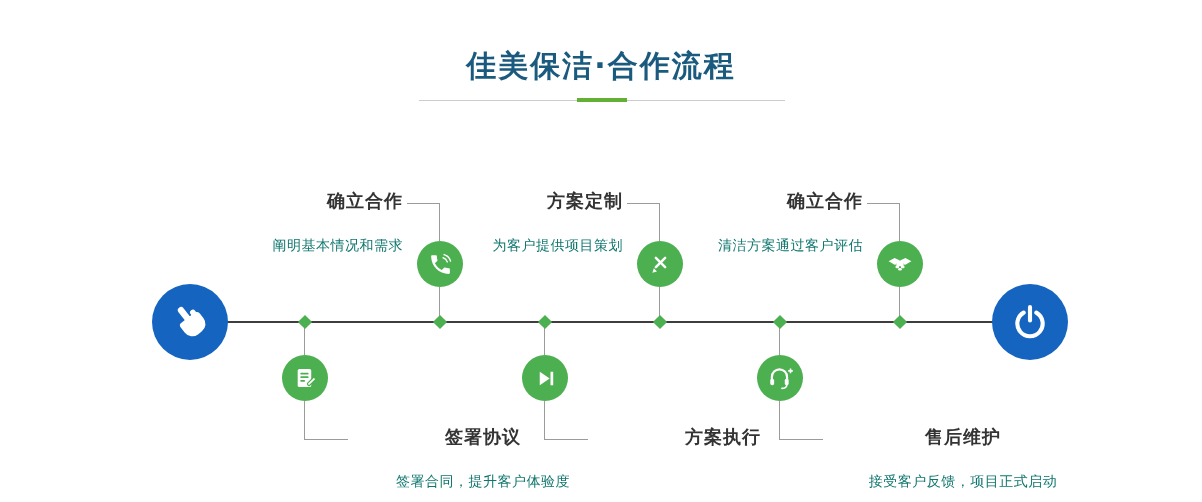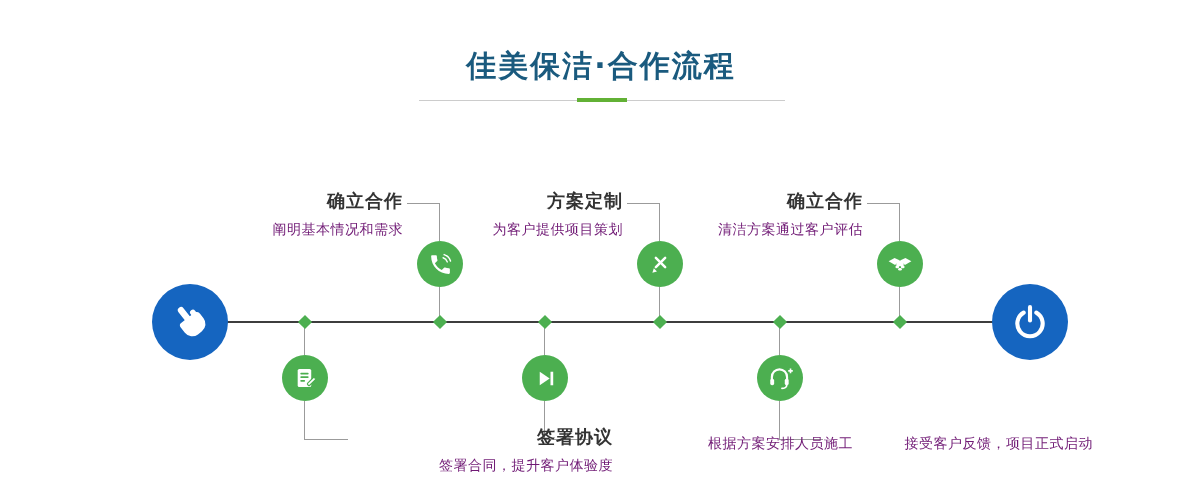--- a/index.html
+++ b/index.html
@@ -33,23 +33,23 @@
   }
   .step-circle{
     position:absolute;width:46px;height:46px;border-radius:50%;
     background:#4caf50;display:flex;align-items:center;justify-content:center;z-index:4;
   }
   .step-circle.top{top:241px;}
   .step-circle.bottom{top:355px;}
   
   .label-block{position:absolute;width:260px;}
   .label-block.top{text-align:right;top:190px;}
-  .label-block.bottom{text-align:right;top:426px;}
+  .label-block.bottom{text-align:center;top:426px;}
   .step-title{font-size:18px;line-height:22px;color:#333333;font-weight:600;letter-spacing:1px;}
-  .step-desc{font-size:14px;line-height:18px;color:#701a75;margin-top:8px;letter-spacing:.5px;}
+  .step-desc{font-size:14px;line-height:18px;color:#0f766e;margin-top:24px;letter-spacing:.5px;}
 </style>
 </head>
 <body>
 
 <div class="canvas">
 
   <div class="title">佳美保洁·合作流程</div>
   <div class="divider"></div>
   <div class="divider-accent"></div>
 
@@ -182,19 +182,20 @@
   <div class="label-block top" style="right:339px;">
     <div class="step-title">确立合作</div>
     <div class="step-desc">清洁方案通过客户评估</div>
   </div>
 
   <div class="label-block bottom" style="left:353px;">
     <div class="step-title">签署协议</div>
     <div class="step-desc">签署合同，提升客户体验度</div>
   </div>
   <div class="label-block bottom" style="left:593px;">
-    <div class="step-desc">根据方案安排人员施工</div>
+    <div class="step-title">方案执行</div>
   </div>
   <div class="label-block bottom" style="left:833px;">
+    <div class="step-title">售后维护</div>
     <div class="step-desc">接受客户反馈，项目正式启动</div>
   </div>
 
 </div>
 
 </body></html>

